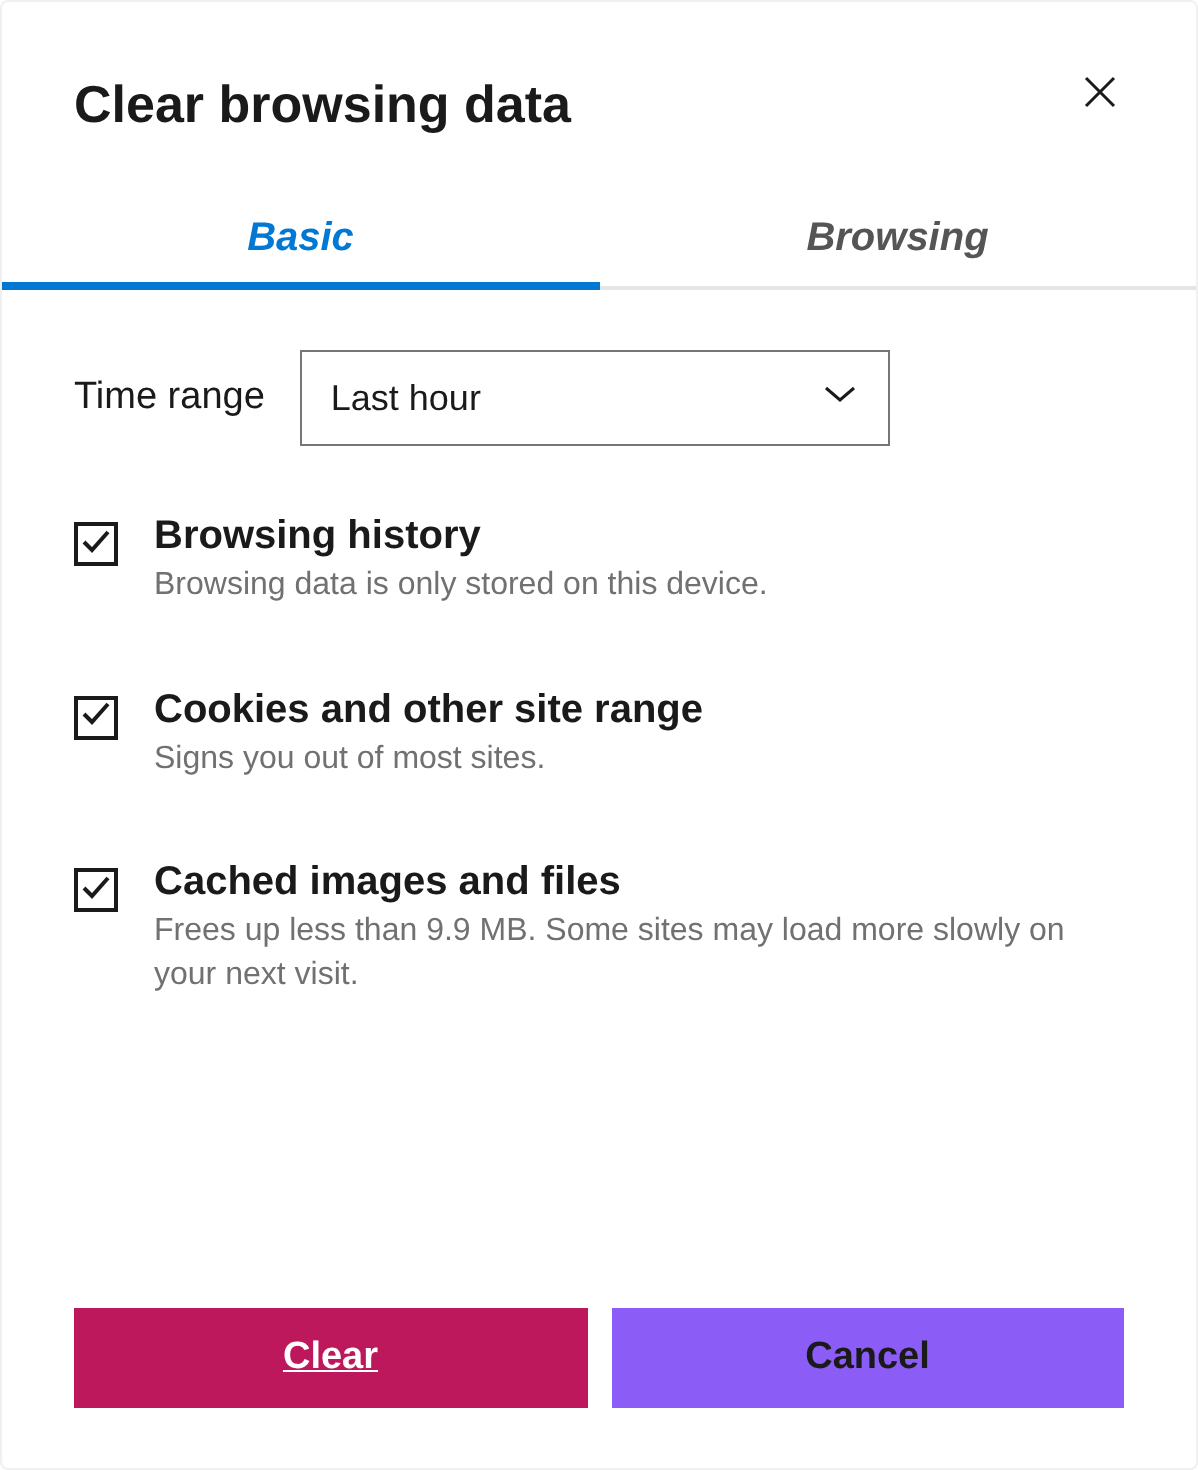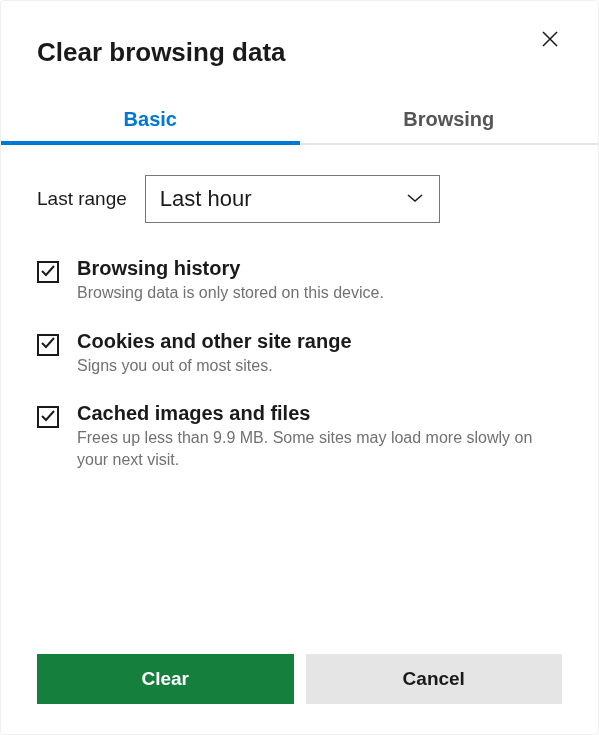--- a/index.html
+++ b/index.html
@@ -19,21 +19,21 @@
       padding: 36px 36px 30px 36px;
       height: 100%;
       display: flex;
       flex-direction: column;
       border: 1px solid #f0f0f0;
       border-radius: 4px;
     }
     .header {
       display: flex;
       justify-content: space-between;
-      align-items: flex-start;
+      align-items: center;
       margin-bottom: 28px;
     }
     .title {
       font-size: 26px;
       font-weight: 700;
       color: #1a1a1a;
     }
     .close-btn {
       background: none;
       border: none;
@@ -53,20 +53,21 @@
     }
     .tab {
       flex: 1;
       text-align: center;
       padding: 12px 0;
       font-size: 20px;
       font-weight: 600;
       color: #555;
       cursor: pointer;
       position: relative;
+      font-style: italic;
     }
     .tab.active {
       color: #0078d4;
     }
     .tab.active::after {
       content: "";
       position: absolute;
       left: 0;
       right: 0;
       bottom: -2px;
@@ -87,38 +88,38 @@
       position: relative;
       flex: 0 0 auto;
       width: 295px;
     }
     .select-box {
       width: 100%;
       height: 48px;
       border: 1px solid #767676;
       background: #fff;
       padding: 0 40px 0 14px;
-      font-size: 22px;
+      font-size: 18px;
       color: #1a1a1a;
       text-align: left;
       cursor: pointer;
       display: flex;
       align-items: center;
     }
     .select-chevron {
       position: absolute;
       right: 16px;
       top: 50%;
       transform: translateY(-50%);
       pointer-events: none;
     }
     .options {
       display: flex;
       flex-direction: column;
-      gap: 26px;
+      gap: 40px;
     }
     .option-row {
       display: flex;
       align-items: flex-start;
       gap: 18px;
     }
     .checkbox {
       width: 22px;
       height: 22px;
       border: 2px solid #1a1a1a;
@@ -155,25 +156,26 @@
     }
     .btn {
       flex: 1;
       height: 50px;
       font-size: 19px;
       font-weight: 600;
       border: none;
       cursor: pointer;
     }
     .btn-primary {
-      background: #15803d;
+      background: #be185d;
       color: #fff;
+      text-decoration: underline;
     }
     .btn-secondary {
-      background: #e5e5e5;
+      background: #8b5cf6;
       color: #1a1a1a;
     }
   </style>
 </head>
 <body>
 
 <div class="dialog">
 
   <div class="header">
     <h1 class="title">Clear browsing data</h1>
@@ -185,21 +187,21 @@
       </span>
     </button>
   </div>
 
   <div class="tabs">
     <div class="tab active">Basic</div>
     <div class="tab">Browsing</div>
   </div>
 
   <div class="range-row">
-    <span class="range-label">Last range</span>
+    <span class="range-label">Time range</span>
     <div class="select-wrap">
       <button class="select-box">
         <span>Last hour</span>
       </button>
       <span class="select-chevron">
         <svg width="18" height="12" viewBox="0 0 18 12">
             <path d="M2 3 L9 9 L16 3" stroke="#1a1a1a" stroke-width="1.5" fill="none"></path>
           </svg>
       </span>
     </div>

